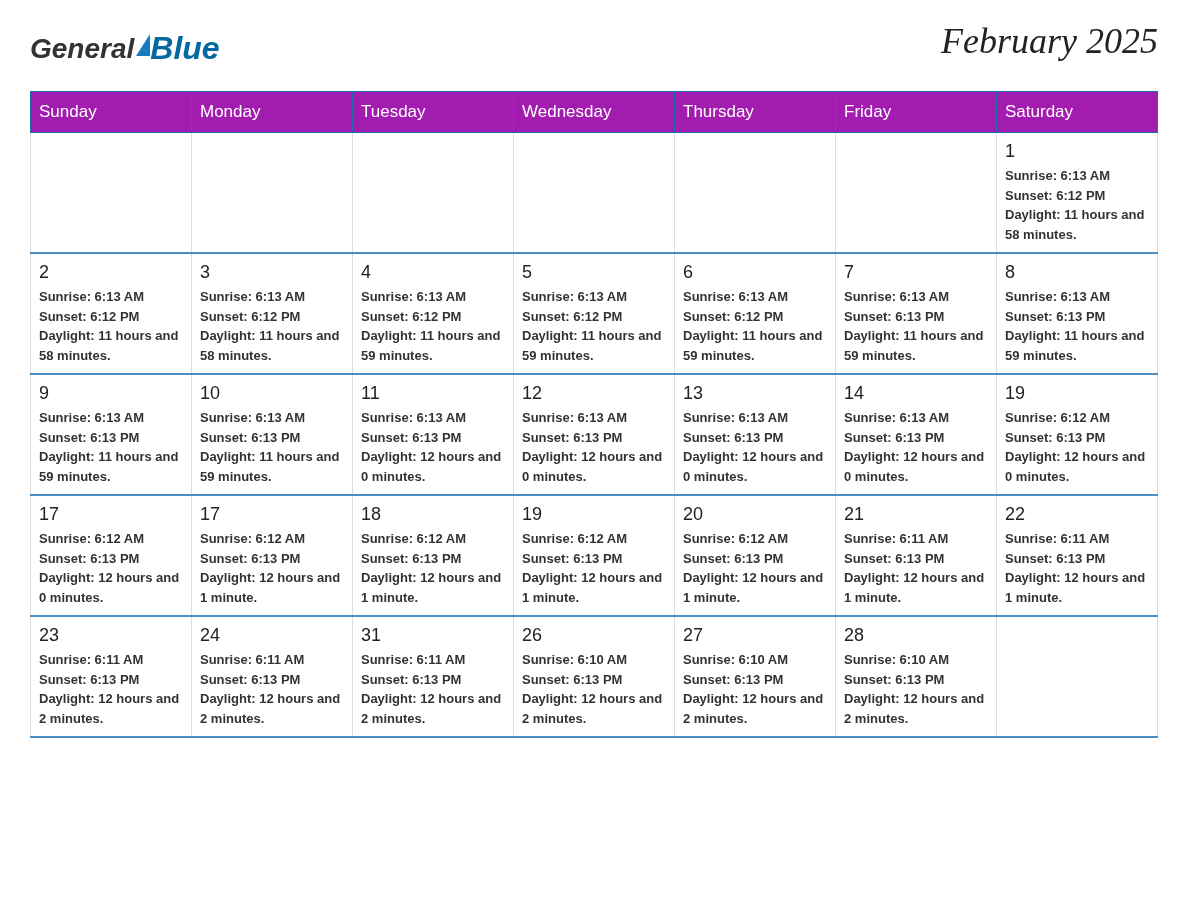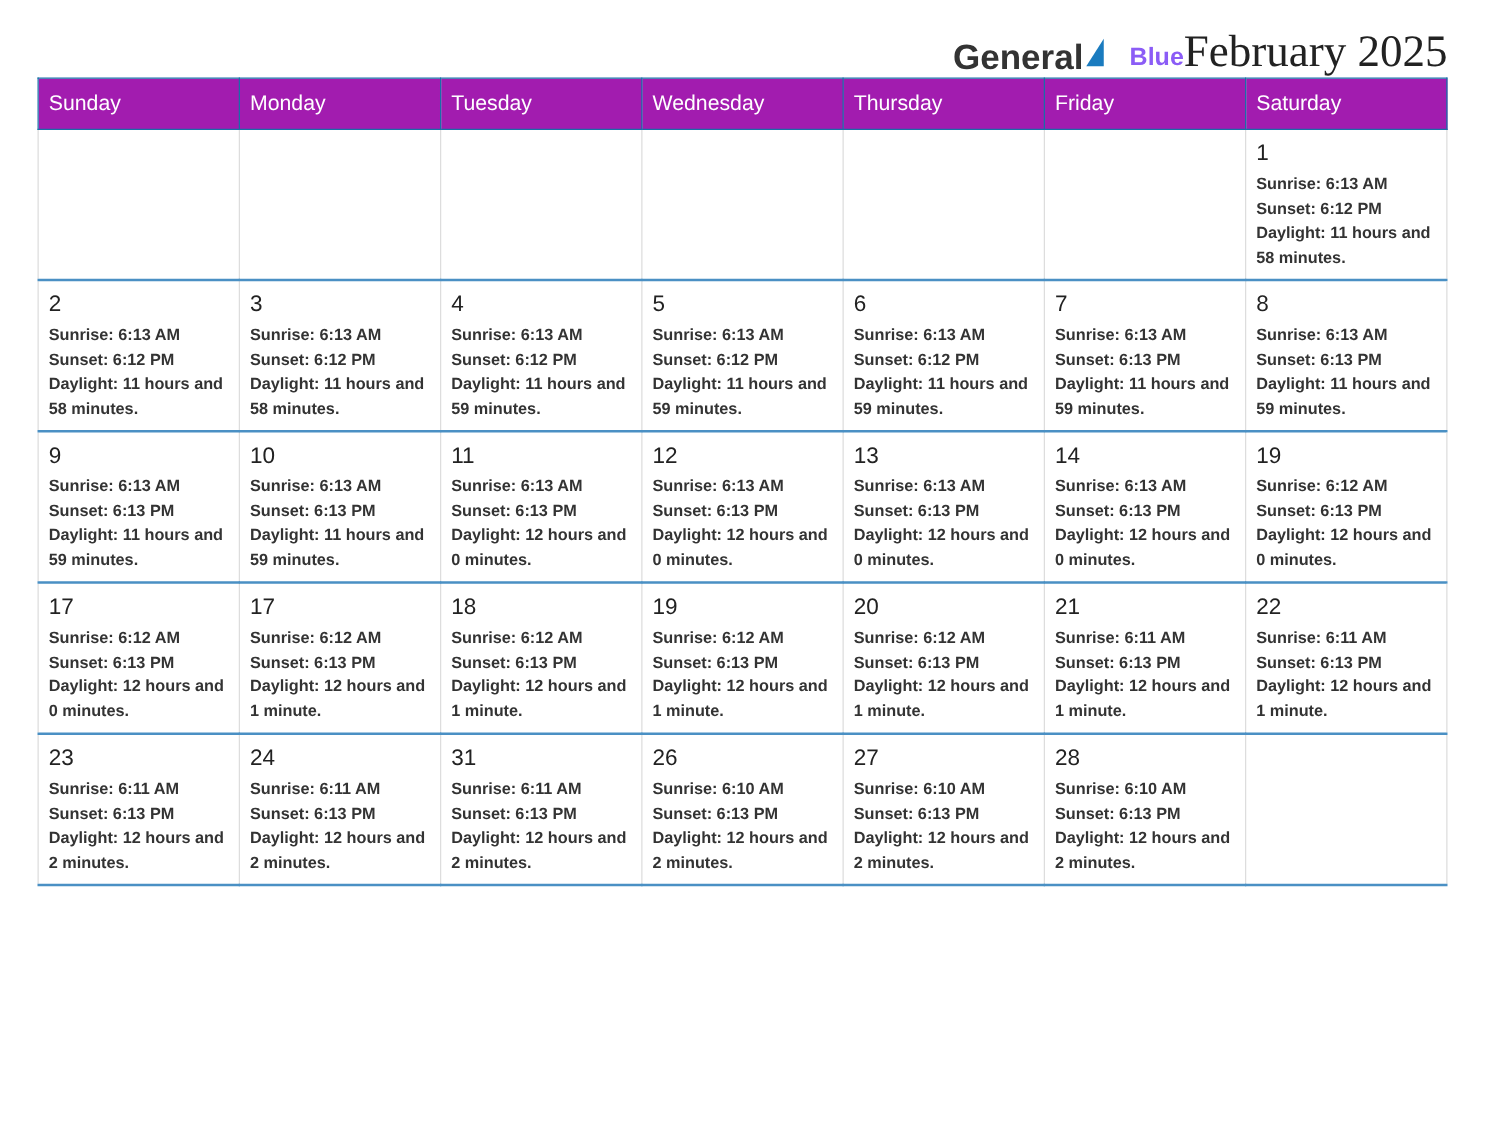--- a/index.html
+++ b/index.html
@@ -5,41 +5,41 @@
     * { box-sizing: border-box; margin: 0; padding: 0; }
     body {
       font-family: Arial, sans-serif;
       background: #fff;
       padding: 20px 30px;
       width: 1188px;
       min-height: 918px;
     }
     .header-area {
       display: flex;
-      justify-content: flex-end;
+      justify-content: space-between;
       align-items: flex-start;
-      margin-bottom: 0;
+      margin-bottom: 24px;
+      font-style: italic;
     }
     .logo {
       display: flex;
       align-items: center;
       margin-top: 10px;
     }
     .logo-text-general {
       font-size: 28px;
       font-weight: bold;
       color: #333;
       font-family: Arial, sans-serif;
     }
     .logo-text-blue {
-      font-size: 20px;
+      font-size: 32px;
       font-weight: bold;
-      color: #8b5cf6;
+      color: #0369a1;
       font-family: Arial, sans-serif;
-      padding-left: 21px;
     }
     .logo-icon {
       width: 0;
       height: 0;
       border-left: 14px solid transparent;
       border-right: 0px solid transparent;
       border-bottom: 22px solid #1a7bbf;
       margin-left: 2px;
       margin-top: -8px;
       display: inline-block;

